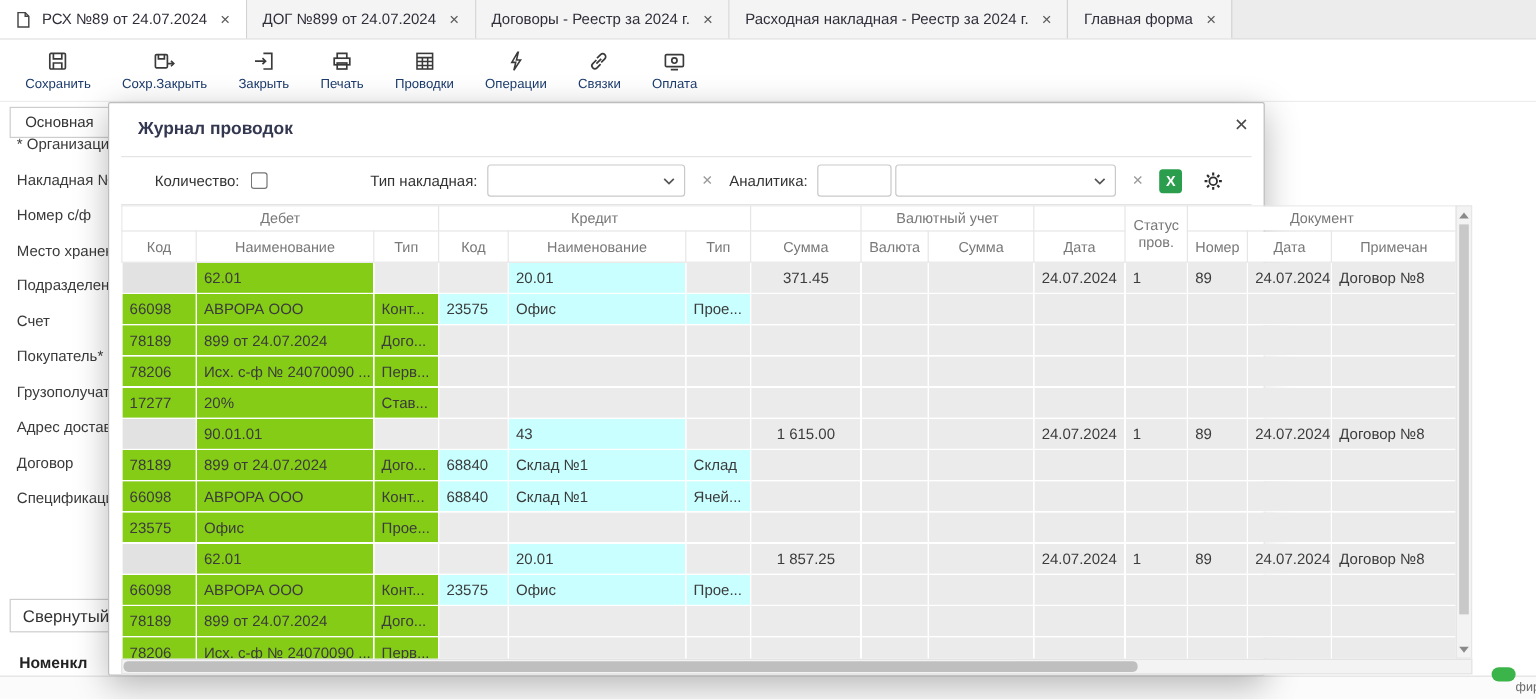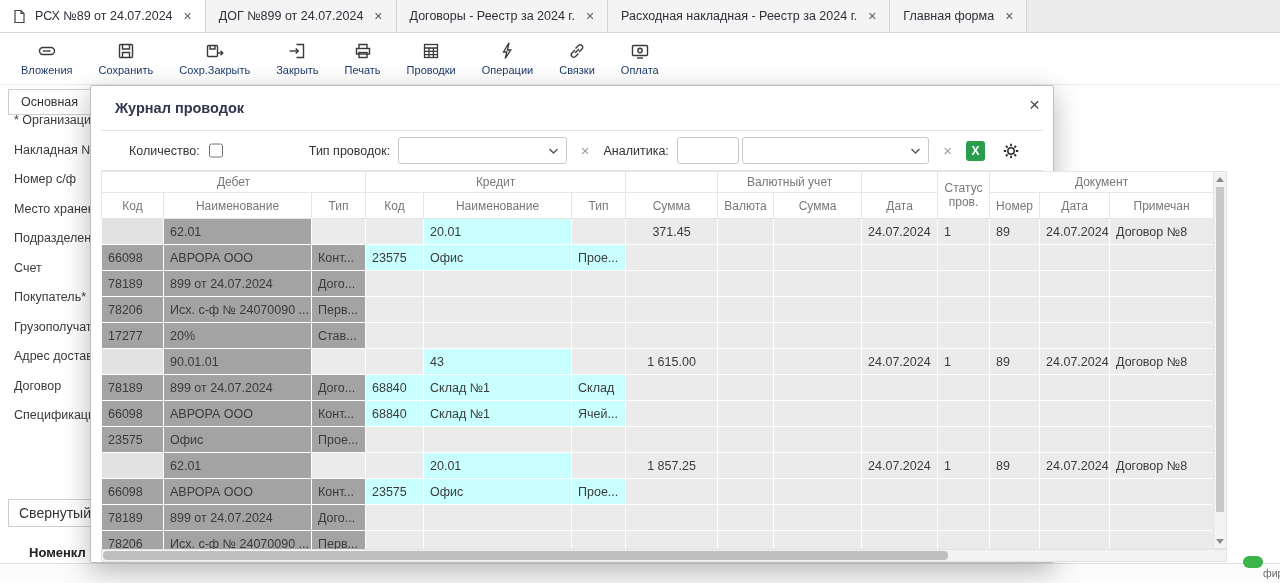--- a/index.html
+++ b/index.html
@@ -23,21 +23,21 @@
   .tbtn svg { display: block; }
   .tbtn .lbl { font-size: 11px; color: #1d3c6d; white-space: nowrap; }
 
   
   .main-tab { position: absolute; left: 8px; top: 89px; padding: 5px 12px; border: 1px solid #cdcdcd;
               background: #fff; font-size: 12.5px; color: #333; }
   .form-labels { position: absolute; left: 14px; top: 106px; }
   .form-label { height: 29.5px; line-height: 29.5px; font-size: 12.5px; color: #3a3a3a; white-space: nowrap; }
   .collapsed { position: absolute; left: 8px; top: 499px; width: 92px; padding: 5px 10px; border: 1px solid #cdcdcd;
                background: #fff; font-size: 14px; font-weight: 400; color: #333; white-space: nowrap; overflow: hidden; }
-  .nomen { position: absolute; left: 29px; top: 545px; font-size: 13px; font-weight: 700; color: #222; white-space: nowrap; }
+  .nomen { position: absolute; left: 16px; top: 545px; font-size: 13px; font-weight: 700; color: #222; white-space: nowrap; }
   .bottom-strip { position: absolute; left: 0; top: 563px; width: 1280px; height: 20px; background: #fbfbfb; border-top: 1px solid #e0e0e0; }
   .green-dot { position: absolute; left: 1243px; top: 556px; width: 20px; height: 12px; background: #3bb54a; border-radius: 6px; }
   .partial-lbl { position: absolute; left: 1263px; top: 567px; font-size: 10.5px; color: #6b6b6b; }
 
   
   .modal { position: absolute; left: 90px; top: 85px; width: 964px; height: 478px; background: #fff;
            border: 1px solid #bdbdbd; border-radius: 2px; box-shadow: 0 8px 28px rgba(0,0,0,.28); z-index: 10; }
   .modal-title { height: 44px; display: flex; align-items: center; padding: 0 24px;
                  font-size: 14.5px; font-weight: 700; color: #33374f; }
   .modal-close { position: absolute; top: 9px; right: 13px; font-size: 19px; color: #4a4a4a; cursor: pointer; line-height: 1; }
@@ -62,21 +62,21 @@
 
   
   .table-area { position: relative; margin: 0 10px; width: 1126px; height: 378px; overflow: hidden; }
   table { border-collapse: collapse; table-layout: fixed; width: 1112px; }
   thead th { background: #fff; border: 1px solid #e6e6e6; color: #787878; font-weight: 400; font-size: 12px;
              text-align: center; white-space: nowrap; overflow: hidden; }
   tr.group-row th { height: 21px; }
   tr.cols-row th { height: 26px; }
   tbody td { height: 26px; background: #ebebeb; border: 1px solid #fff; padding: 0 6px;
              font-size: 12.5px; color: #3b3b3b; white-space: nowrap; overflow: hidden; }
-  td.hl-debit { background: #a3a3a3; }
+  td.hl-debit { background: #84cc16; }
   td.hl-credit { background: #c9ffff; }
   td.inset { background: #e2e2e2; }
   td.num { text-align: center; }
 
   .vscroll { position: absolute; top: 0; right: 0; width: 14px; height: 378px; background: #f3f3f3; border: 1px solid #e3e3e3; }
   .varrow { position: absolute; left: 0; width: 12px; height: 12px; display: flex; align-items: center; justify-content: center; }
   .varrow.up { top: 1px; }
   .varrow.down { bottom: 1px; }
   .tri-up { width: 0; height: 0; border-left: 4px solid transparent; border-right: 4px solid transparent; border-bottom: 5px solid #8a8a8a; }
   .tri-down { width: 0; height: 0; border-left: 4px solid transparent; border-right: 4px solid transparent; border-top: 5px solid #8a8a8a; }
@@ -111,29 +111,20 @@
     <span>Расходная накладная - Реестр за 2024 г.</span>
     <span class="x">×</span>
   </div>
   <div class="tab">
     <span>Главная форма</span>
     <span class="x">×</span>
   </div>
 </div>
 
 <div class="toolbar">
-  <div class="tbtn">
-    <span>
-        <svg width="20" height="20" viewBox="0 0 20 20" fill="none" stroke="#3a3a3a" stroke-width="1.4">
-          <rect x="2.5" y="6.5" width="15" height="7" rx="3.5"></rect>
-          <path d="M6 10 h7.5"></path>
-        </svg>
-      </span>
-    <span class="lbl">Вложения</span>
-  </div>
   <div class="tbtn">
     <span>
         <svg width="20" height="20" viewBox="0 0 20 20" fill="none" stroke="#3a3a3a" stroke-width="1.4">
           <rect x="3.5" y="3.5" width="13" height="13" rx="1"></rect>
           <path d="M6.5 3.5 v4.5 h7 V3.5"></path>
           <path d="M6.5 16.5 v-5 h7 v5"></path>
         </svg>
       </span>
     <span class="lbl">Сохранить</span>
   </div>
@@ -227,21 +218,21 @@
 <div class="green-dot"></div>
 <div class="partial-lbl">фир</div>
 
 <div class="modal">
   <div class="modal-title">Журнал проводок</div>
   <span class="modal-close">×</span>
 
   <div class="filterbar">
     <span class="flbl quantity">Количество:</span>
     <input type="checkbox" class="chk" style="">
-    <span class="flbl type">Тип проводок:</span>
+    <span class="flbl type">Тип накладная:</span>
     <div class="select w178">
       <span class="chev">
           <svg width="11" height="7" viewBox="0 0 11 7">
             <path d="M1.5 1.5 L5.5 5.5 L9.5 1.5" fill="none" stroke="#555" stroke-width="1.4"></path>
           </svg>
         </span>
     </div>
     <span class="clear">×</span>
     <span class="flbl analytics">Аналитика:</span>
     <input class="tinput" style="">

